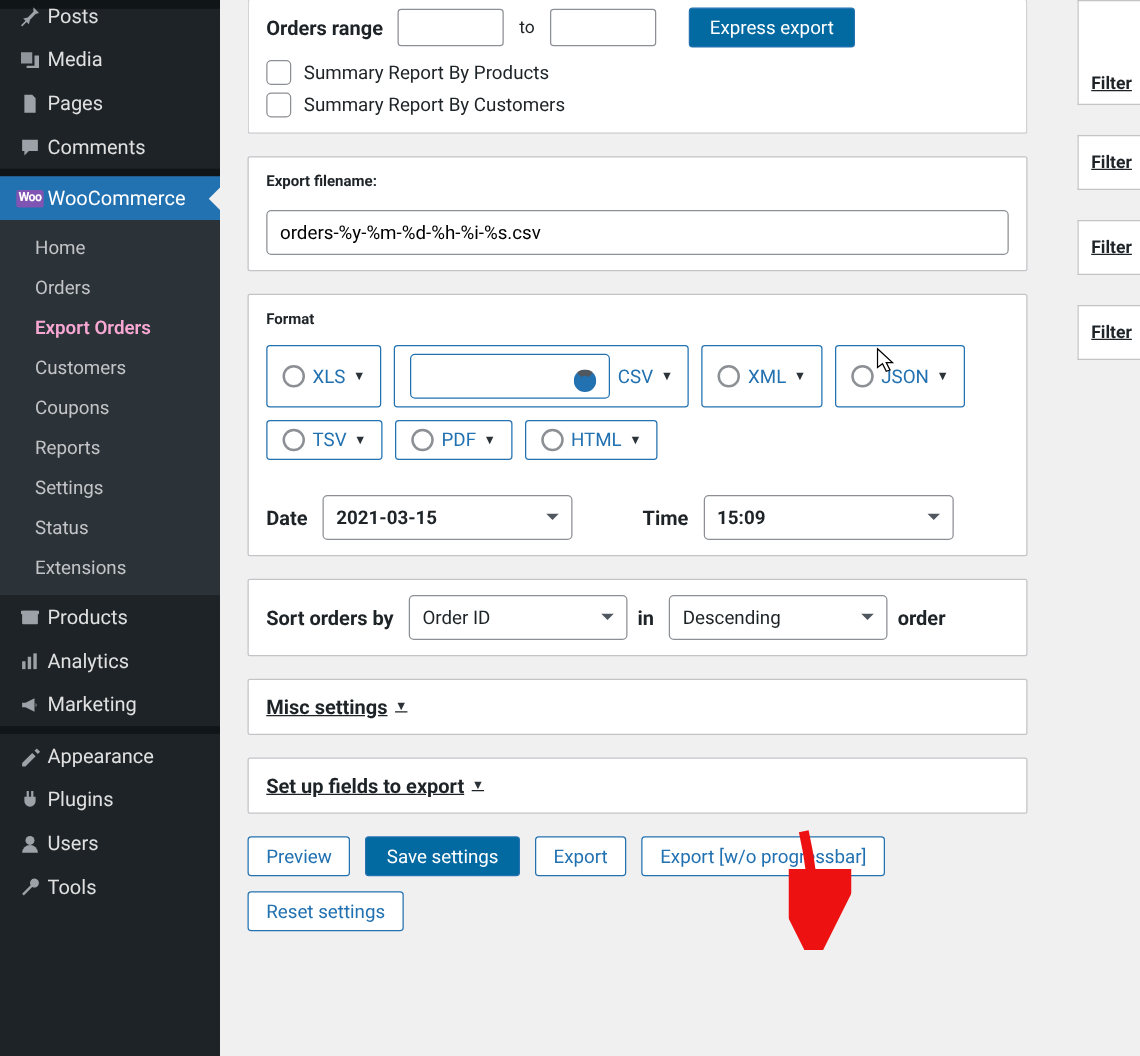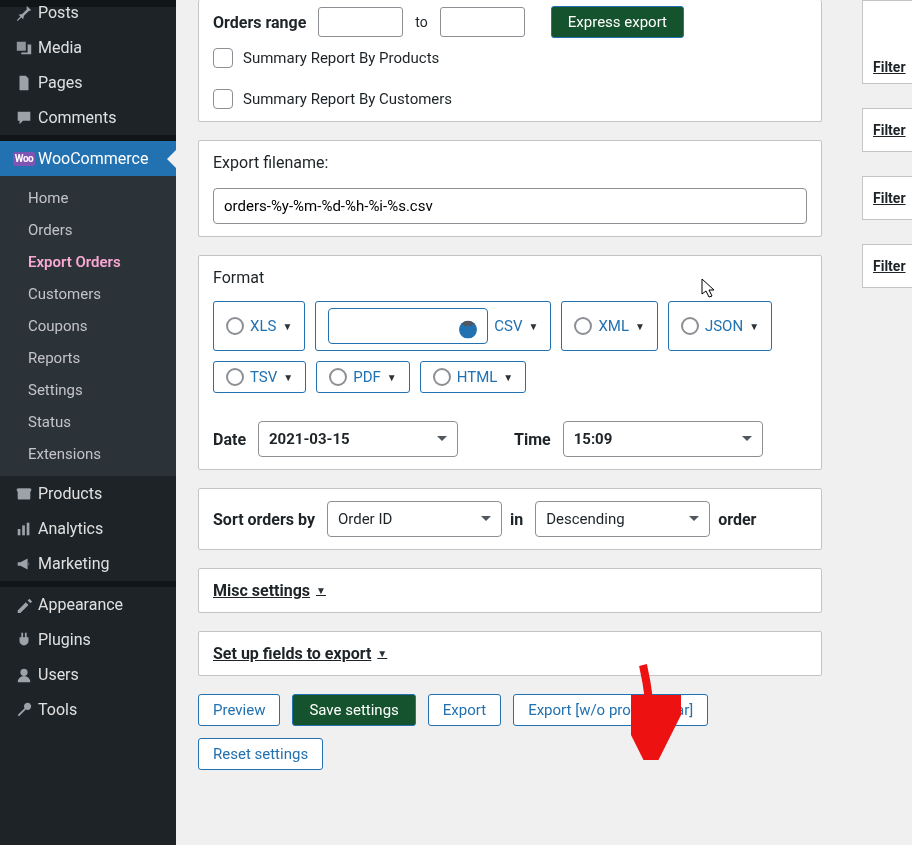--- a/index.html
+++ b/index.html
@@ -24,30 +24,30 @@
   .woo-badge {
     background:#7f54b3; color:#fff; font-size:10px; font-weight:700;
     display:inline-flex; width:22px; height:14px; border-radius:2px;
     align-items:center; justify-content:center; letter-spacing:-0.5px;
   }
 
   
   .main { flex: 1; padding: 0 0 0 22px; height: 845px; overflow: hidden; position: relative; }
   .main-inner { width: 624px; }
   .panel { background: #fff; border: 1px solid #c3c4c7; border-radius: 2px; padding: 12px 14px; margin-bottom: 18px; }
-  .panel h3 { font-size: 16px; font-weight: 400; margin-bottom: 4px; }
+  .panel h3 { font-size: 12px; font-weight: 700; margin-bottom: 4px; }
 
   .row { display: flex; align-items: center; flex-wrap: wrap; gap: 8px; }
   .label { font-size: 16px; font-weight: 700; margin-right: 4px; }
 
   .num-in { width: 85px; height: 30px; border: 1px solid #8c8f94; border-radius: 3px; padding: 0 6px; }
   .to-txt { margin: 0 4px; }
 
   .btn-primary {
-    background: #14532d; color: #fff; border: 1px solid #2271b1;
+    background: #0369a1; color: #fff; border: 1px solid #2271b1;
     padding: 6px 16px; border-radius: 3px; font-size: 15px; cursor: pointer;
   }
   .btn-secondary {
     background: #fff; color: #2271b1; border: 1px solid #2271b1;
     padding: 6px 14px; border-radius: 3px; font-size: 15px; cursor: pointer;
   }
 
   .chk-row { display: flex; align-items: center; margin-top: 10px; }
   .chk {
     width: 20px; height: 20px; border: 1px solid #8c8f94; border-radius: 4px;
@@ -249,21 +249,21 @@
         <input class="num-in" style="">
         <span class="to-txt">to</span>
         <input class="num-in" style="">
         <span style="width:10px"></span>
         <button class="btn-primary">Express export</button>
       </div>
       <div class="chk-row">
         <span class="chk"></span>
         <span class="chk-label">Summary Report By Products</span>
       </div>
-      <div class="chk-row" style="margin-top:21px">
+      <div class="chk-row" style="margin-top:6px">
         <span class="chk"></span>
         <span class="chk-label">Summary Report By Customers</span>
       </div>
     </div>
 
     <div class="panel">
       <h3>Export filename:</h3>
       <input class="text-in" value="orders-%y-%m-%d-%h-%i-%s.csv" style="">
     </div>
 

